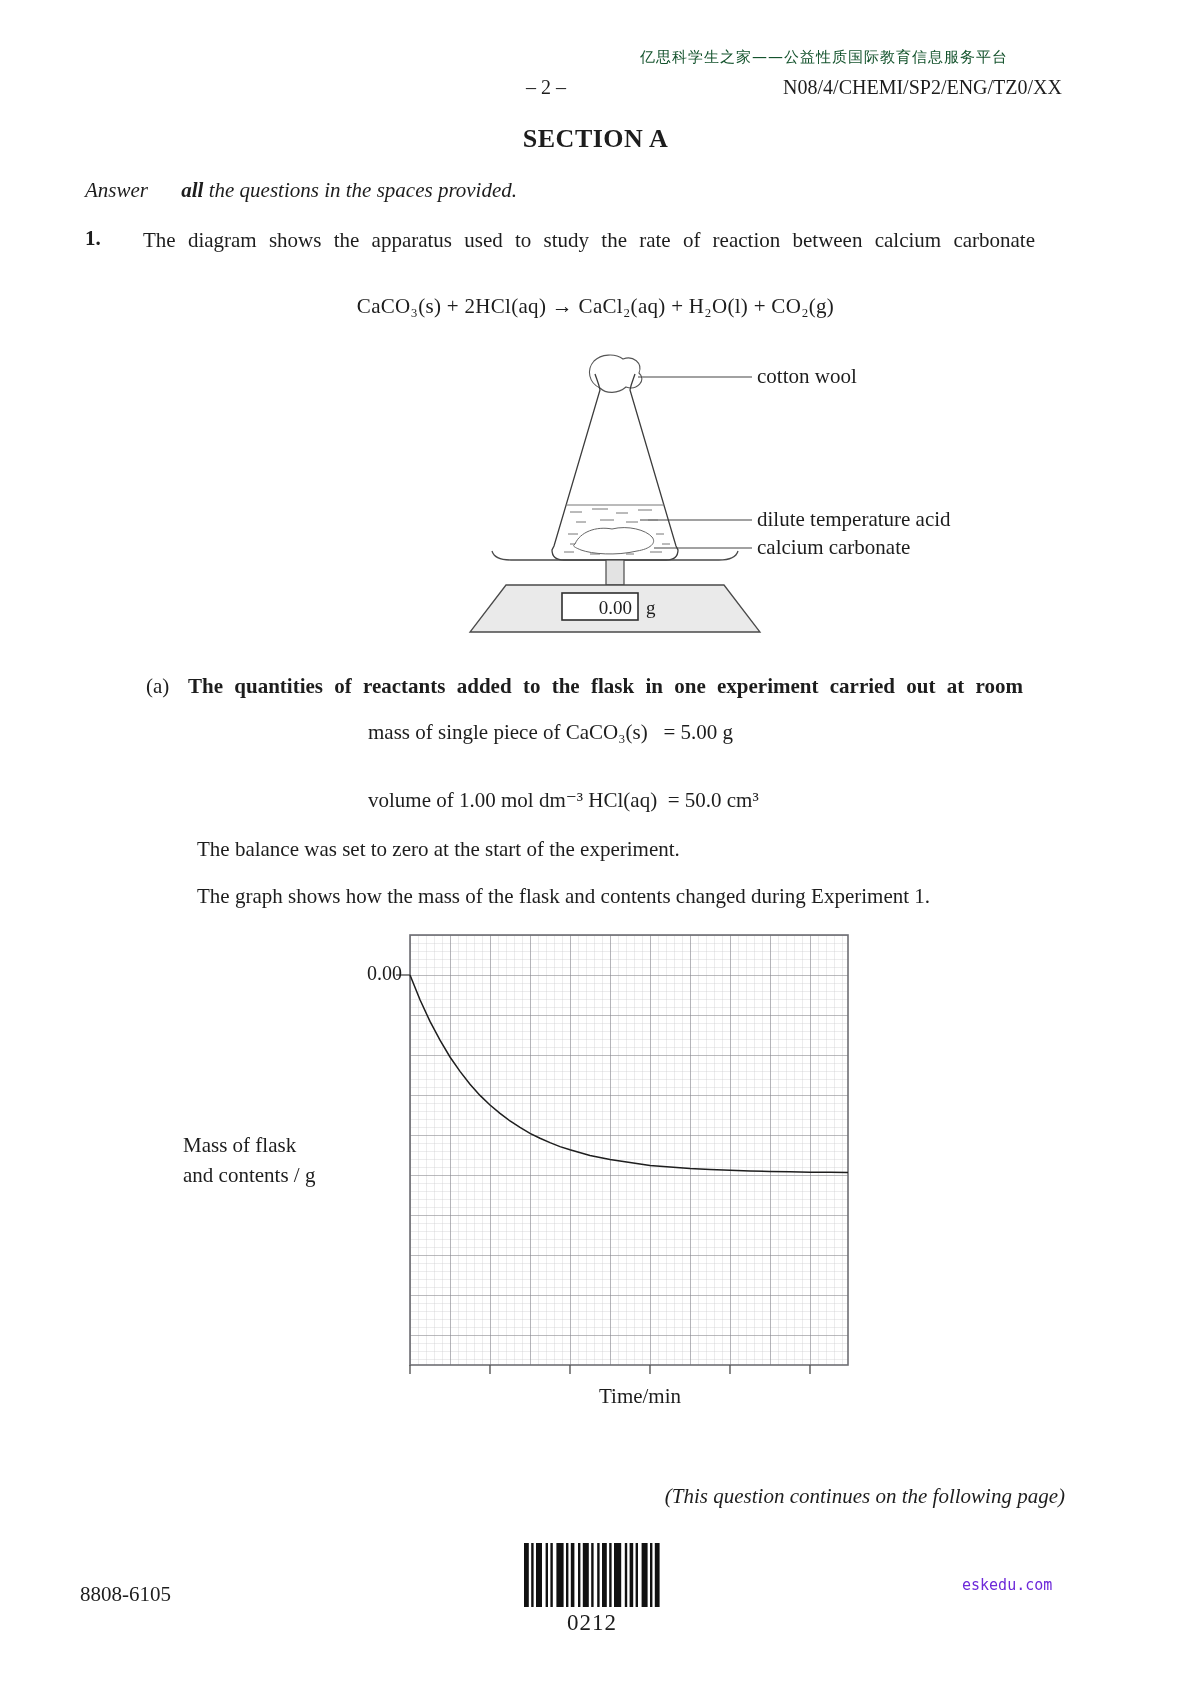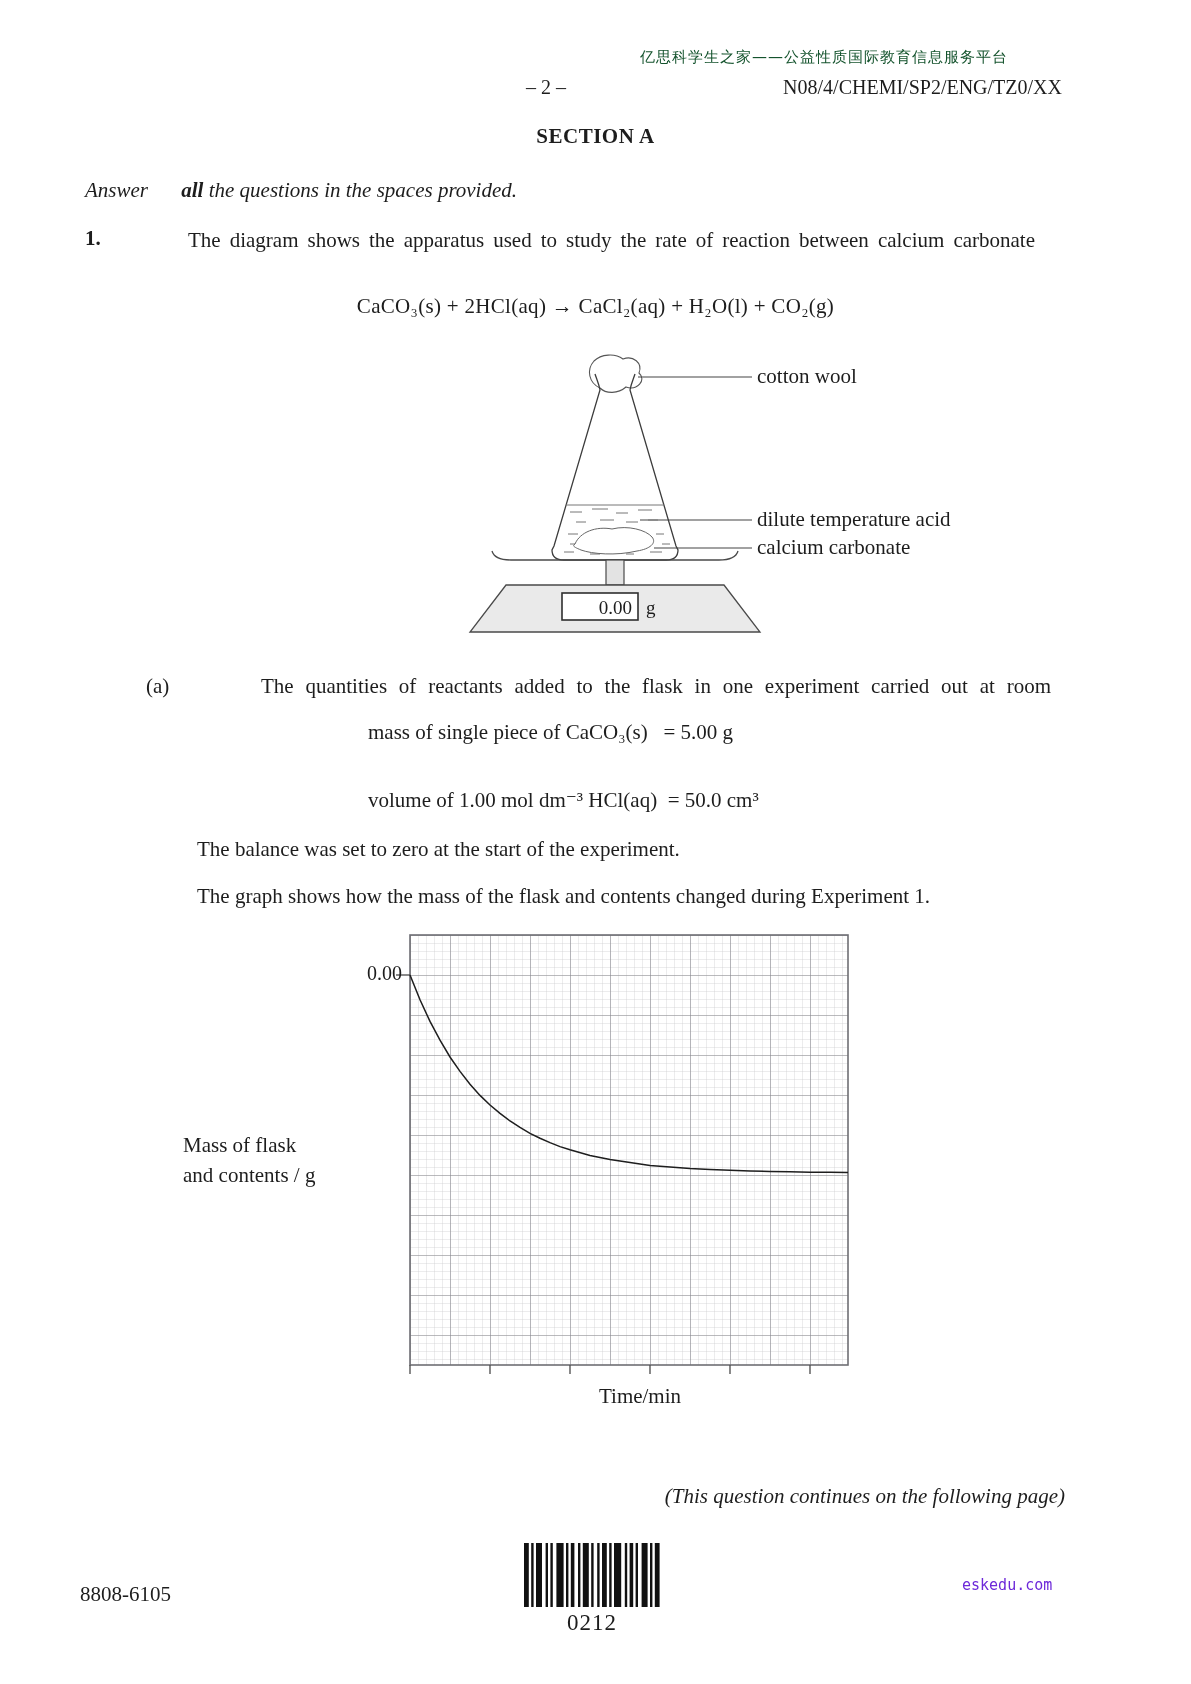--- a/index.html
+++ b/index.html
@@ -4,25 +4,25 @@
 <style>
   html,body{margin:0;padding:0;}
   body{
     width:1191px;height:1684px;position:relative;background:#ffffff;
     font-family:"Liberation Serif","DejaVu Serif",serif;color:#1d1d1d;
     overflow:hidden;
   }
   .abs{position:absolute;}
   .watermark{font-family:"DejaVu Sans","Liberation Sans",sans-serif;color:#14532d;font-size:15px;letter-spacing:1px;}
   .hdr{font-size:20px;}
-  .section-title{font-size:21px;font-weight:bold;letter-spacing:.5px;text-align:center;width:100%;}
+  .section-title{font-size:26px;font-weight:bold;letter-spacing:.5px;text-align:center;width:100%;}
   .instruction{font-size:21px;font-style:italic;}
   .instruction b{font-style:italic;margin-left:28px;}
   .body-txt{font-size:21px;line-height:28px;}
-  .just{text-align:justify;text-align-last:justify;margin-left:45px;-moz-text-align-last:justify;}
+  .just{text-align:justify;text-align-last:justify;-moz-text-align-last:justify;}
   .qnum{font-weight:bold;font-size:21px;}
   .equation{font-size:21px;text-align:center;width:100%;letter-spacing:.3px;}
   .dia-label{font-size:21px;white-space:nowrap;}
   .pre{white-space:pre;}
   .tick-label{font-size:20px;text-align:right;}
   .axis-label{font-size:21px;line-height:30px;}
   .x-axis-label{font-size:21px;text-align:center;}
   .continues{font-size:21px;font-style:italic;text-align:right;}
   .docnum{font-size:21px;}
   .barcode-num{font-size:23px;text-align:center;letter-spacing:1px;}
@@ -84,21 +84,21 @@
   <text x="192" y="284" text-anchor="end" font-size="19" fill="#1d1d1d">0.00</text>
   <text x="206" y="284" font-size="19" fill="#1d1d1d">g</text>
 </svg>
 
 <div class="abs dia-label" style="left:757px;top:364px;">cotton wool</div>
 <div class="abs dia-label" style="left:757px;top:507px;">dilute temperature acid</div>
 <div class="abs dia-label" style="left:757px;top:535px;">calcium carbonate</div>
 
 <div class="abs body-txt" style="left:146px;top:672px;">(a)</div>
 
-<div class="abs body-txt" style="left:216px;top:672px;width:835px;">
+<div class="abs body-txt" style="left:188px;top:672px;width:835px;font-weight:bold;">
   <div class="just">The quantities of reactants added to the flask in one experiment carried out at room</div>
 </div>
 
 <div class="abs body-txt pre" style="left:368px;top:718px;">mass of single piece of CaCO₃(s)   = 5.00 g</div>
 <div class="abs body-txt pre" style="left:368px;top:786px;">volume of 1.00 mol dm⁻³ HCl(aq)  = 50.0 cm³</div>
 
 <div class="abs body-txt" style="left:197px;top:835px;">The balance was set to zero at the start of the experiment.</div>
 <div class="abs body-txt" style="left:197px;top:882px;">The graph shows how the mass of the flask and contents changed during Experiment 1.</div>
 
 <svg class="abs" style="left:380px;top:930px;" width="490" height="460" viewBox="0 0 490 460">

